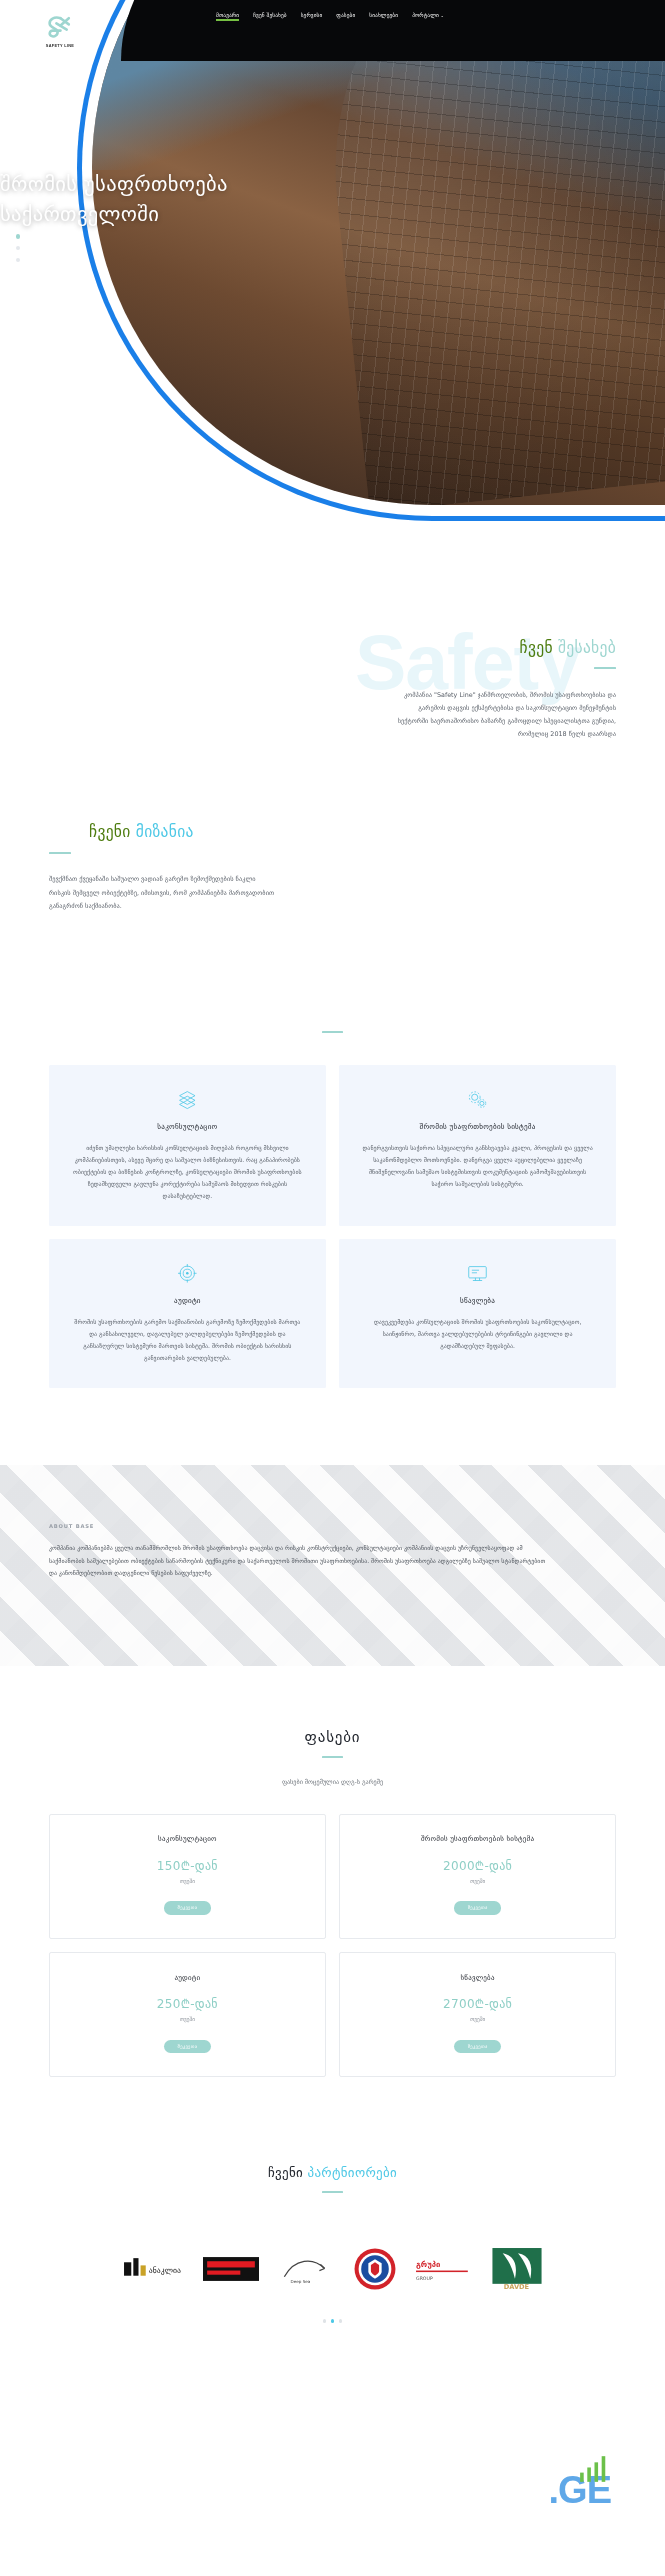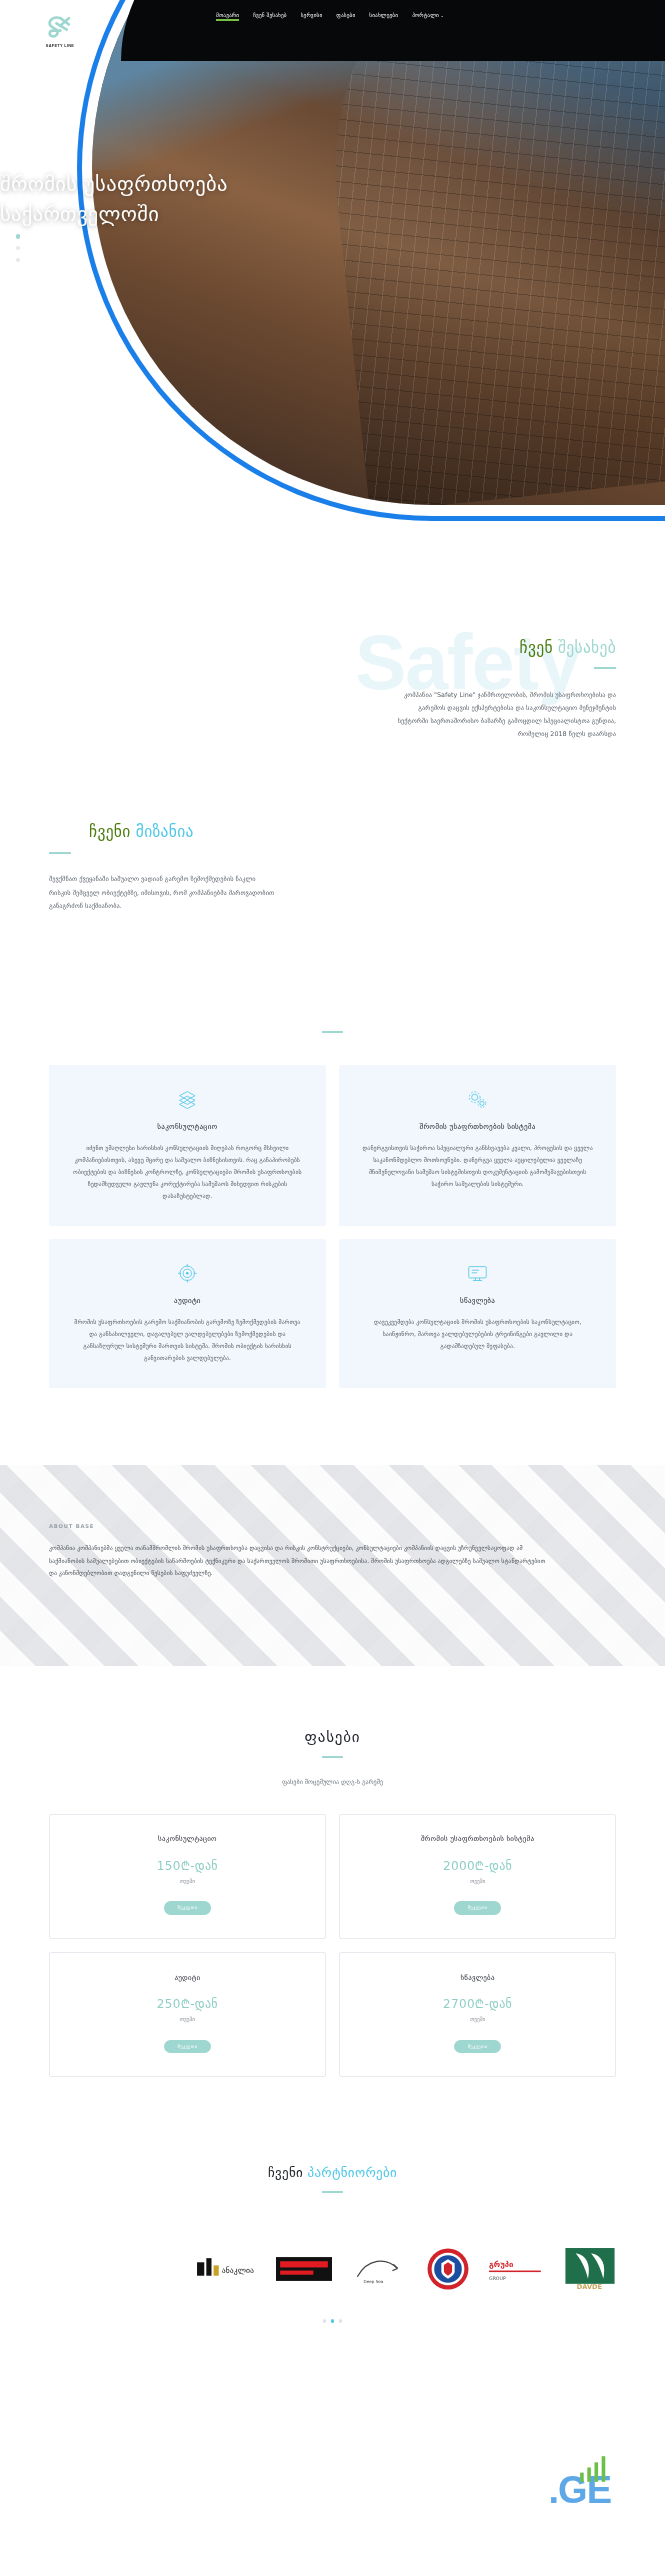--- a/index.html
+++ b/index.html
@@ -123,21 +123,21 @@
   .pcard h3{font-size:7px;font-weight:400;color:#22262e;letter-spacing:0.2px;}
   .pcard .amt{font-size:12px;color:#8fcfc6;margin-top:13.4px;font-weight:400;letter-spacing:0.3px;}
   .pcard .per{font-size:5.4px;color:#8d939b;margin-top:4.1px;}
   .pbtn{display:inline-block;margin-top:17.5px;background:#9ed6d0;color:#fff;border:0;border-radius:6.7px;
         padding:4.1px 13.4px;font-size:4.6px;letter-spacing:0.3px;cursor:pointer;font-family:inherit;}
 
   
   .partners{padding-top:88px;text-align:center;position:relative;}
   .partners h2{font-size:13px;font-weight:400;letter-spacing:0.3px;position:relative;z-index:2;}
   .partners .rule{margin:11.3px auto 0;}
-  .plist{display:flex;justify-content:flex-end;align-items:center;gap:18px;margin-top:54px;flex-wrap:nowrap;}
+  .plist{display:flex;justify-content:center;align-items:center;gap:18px;margin-top:54px;flex-wrap:nowrap;}
   .plogo{height:44px;display:flex;align-items:center;justify-content:center;}
   .pdots{display:flex;justify-content:center;gap:4.6px;margin-top:28px;}
   .pdots i{width:3.6px;height:3.6px;border-radius:50%;background:#dfe3e7;display:block;}
   .pdots i.on{background:#4ec8e6;}
 
   
   .footer{margin-top:124px;height:216px;position:relative;}
   .gelogo{position:absolute;right:54px;top:26px;text-align:center;}
   .ge-txt{font-size:38px;font-weight:700;color:#5fa8e8;line-height:.9;letter-spacing:-1px;font-family:"Liberation Sans",sans-serif;}
 </style>

